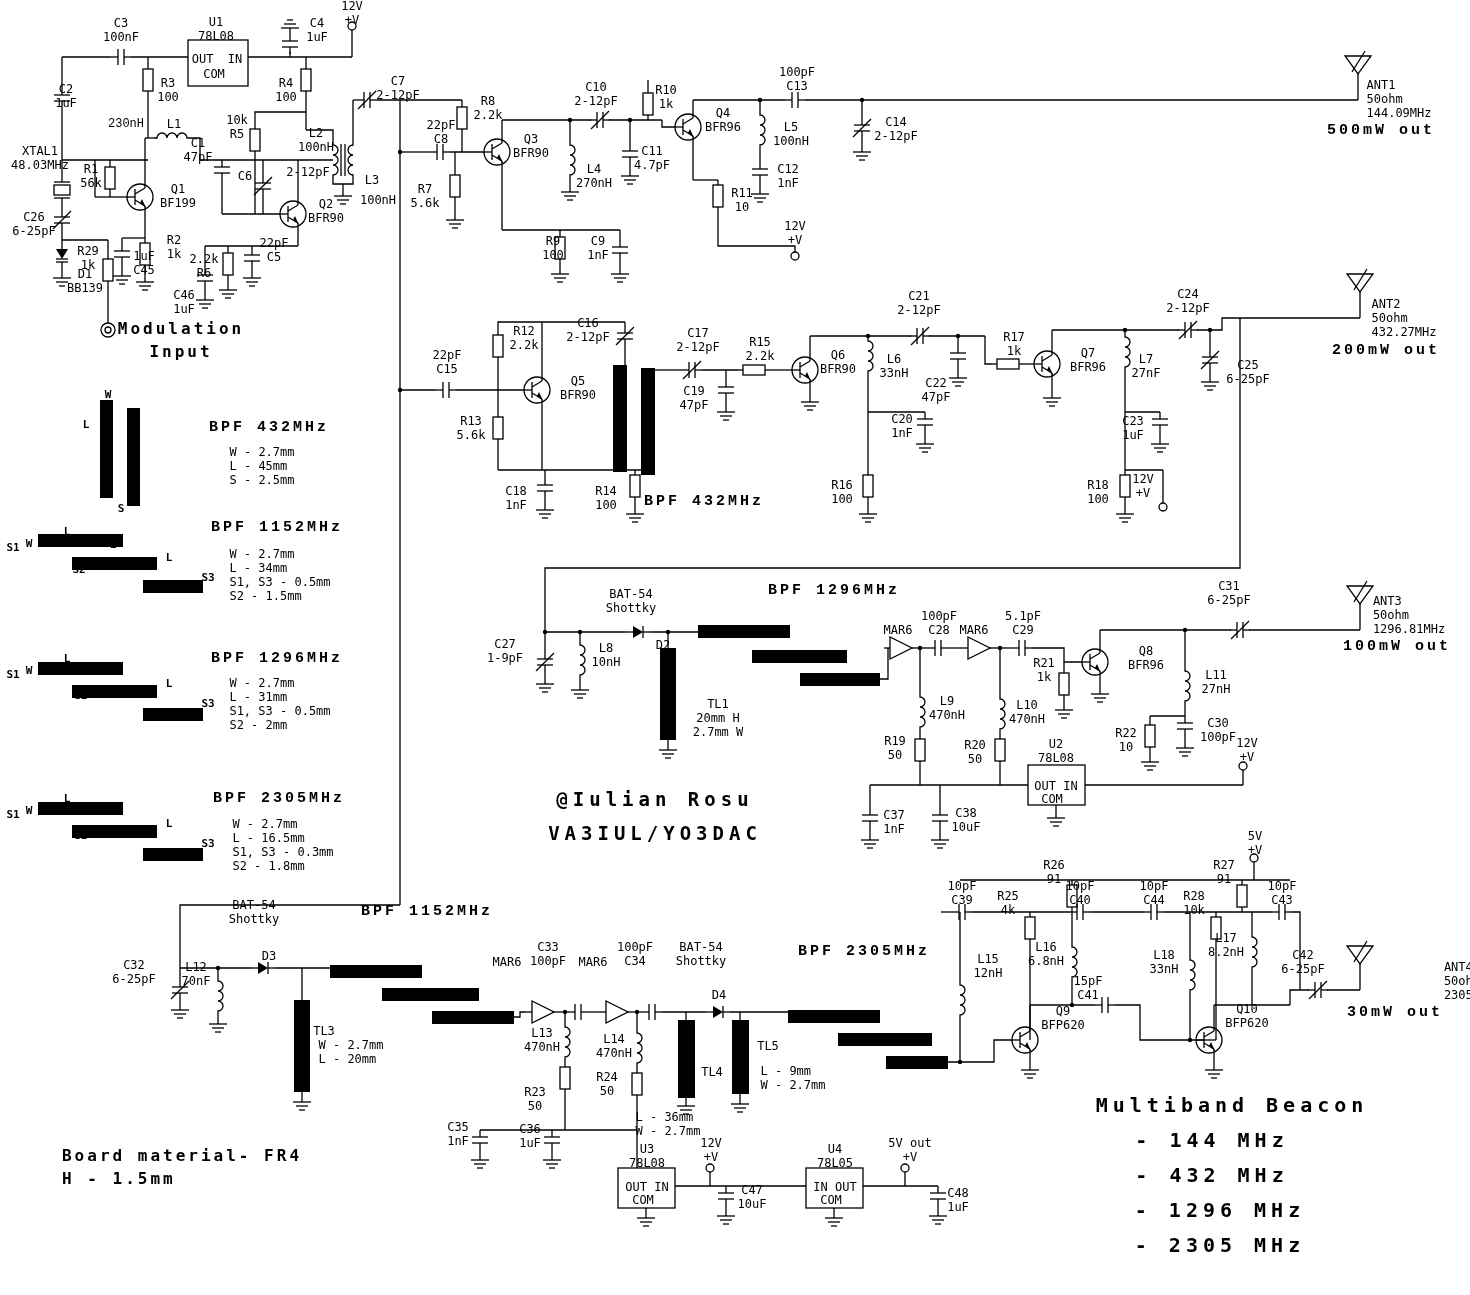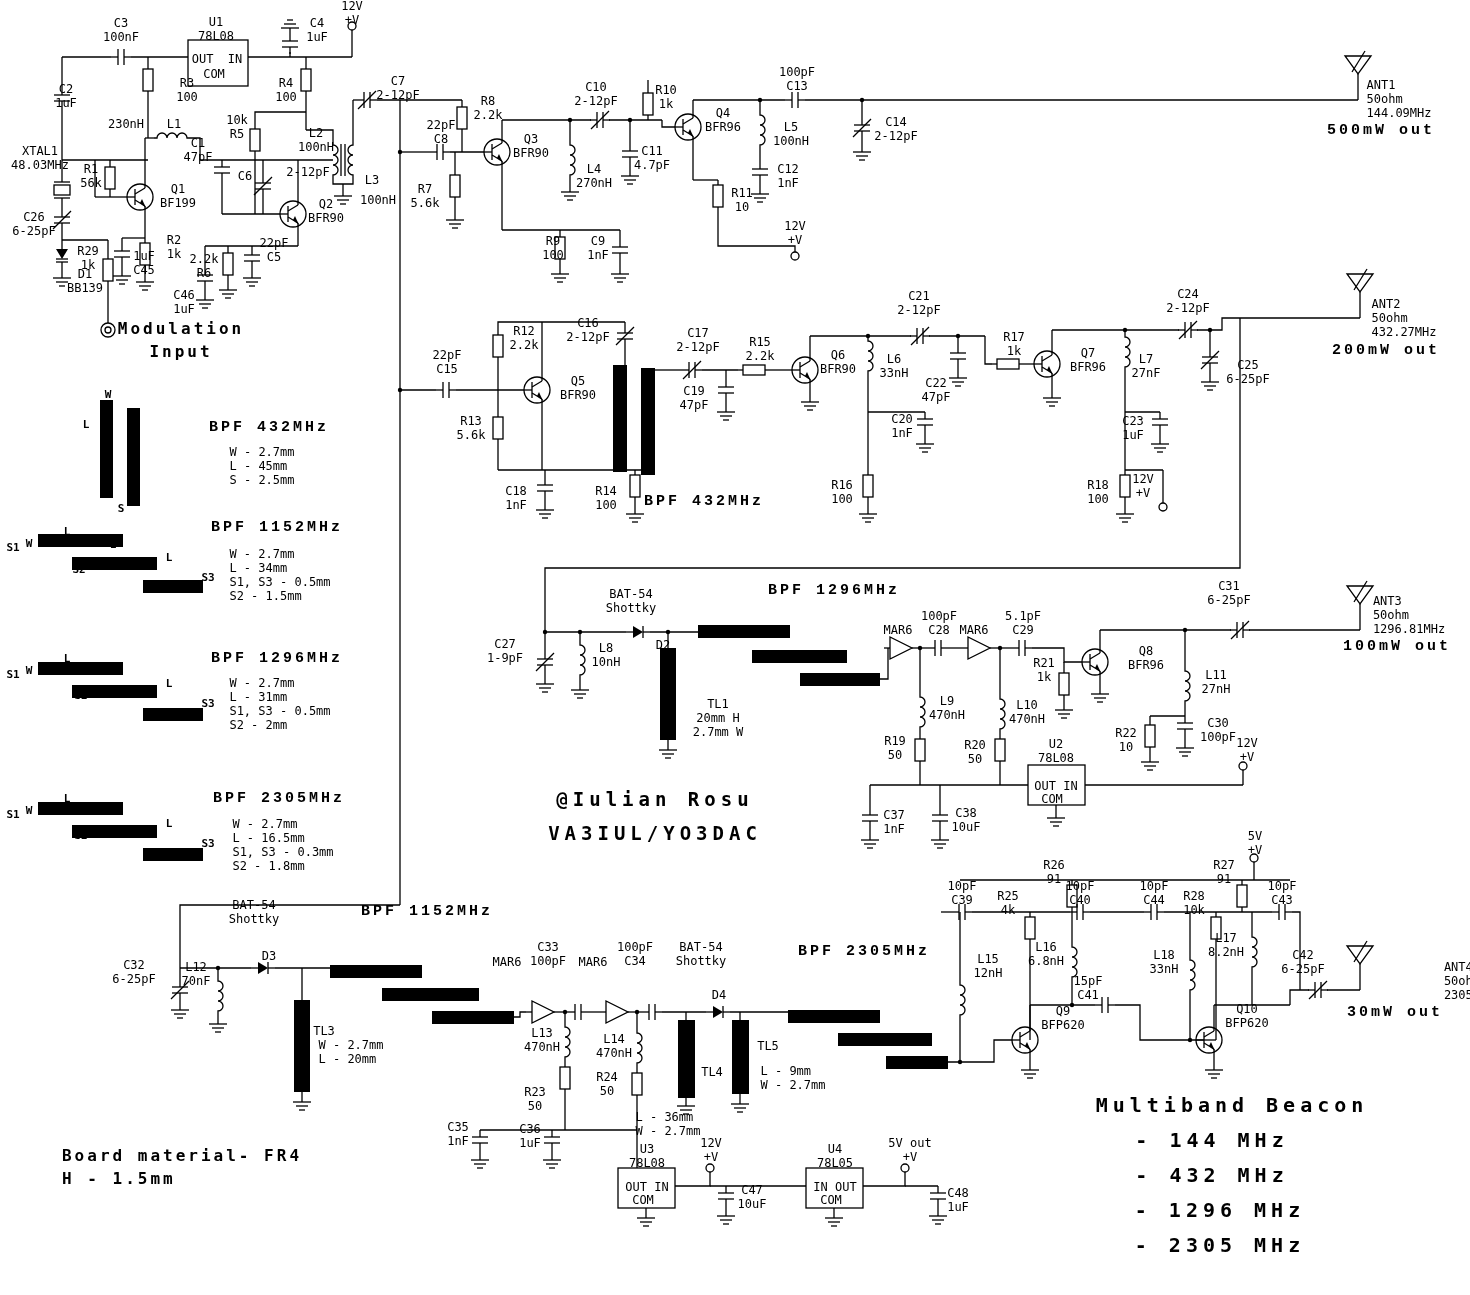--- a/index.html
+++ b/index.html
@@ -605,41 +605,41 @@
       <div class="lbl" style="left: 216px; top: 29px;">U1
 78L08</div>
       <div class="lbl" style="left: 217px; top: 59px;">OUT  IN</div>
       <div class="lbl" style="left: 214px; top: 74px;">COM</div>
       <div class="lbl" style="left: 317px; top: 30px;">C4
 1uF</div>
       <div class="lbl" style="left: 352px; top: 13px;">12V
 +V</div>
       <div class="lbl" style="left: 66px; top: 96px;">C2
 1uF</div>
-      <div class="lbl" style="left: 168px; top: 90px; margin-left: 19px;">R3
+      <div class="lbl" style="left: 168px; top: 90px;">R3
 100</div>
       <div class="lbl" style="left: 286px; top: 90px;">R4
 100</div>
       <div class="lbl" style="left: 398px; top: 88px;">C7
 2-12pF</div>
       <div class="lbl" style="left: 488px; top: 108px;">R8
 2.2k</div>
       <div class="lbl" style="left: 596px; top: 94px;">C10
 2-12pF</div>
       <div class="lbl" style="left: 666px; top: 97px;">R10
 1k</div>
       <div class="lbl" style="left: 723px; top: 120px;">Q4
 BFR96</div>
       <div class="lbl" style="left: 797px; top: 79px;">100pF
 C13</div>
       <div class="lbl" style="left: 791px; top: 134px;">L5
 100nH</div>
       <div class="lbl" style="left: 896px; top: 129px;">C14
 2-12pF</div>
-      <div class="lbl" style="left: 126px; top: 124px;">230nH</div>
+      <div class="lbl" style="left: 126px; top: 124px; font-family: Liberation Mono, monospace;">230nH</div>
       <div class="lbl" style="left: 174px; top: 124px;">L1</div>
       <div class="lbl" style="left: 91px; top: 176px;">R1
 56k</div>
       <div class="lbl" style="left: 40px; top: 158px;">XTAL1
 48.03MHz</div>
       <div class="lbl" style="left: 237px; top: 127px;">10k
 R5</div>
       <div class="lbl" style="left: 198px; top: 150px;">C1
 47pF</div>
       <div class="lbl" style="left: 245px; top: 176px;">C6</div>

